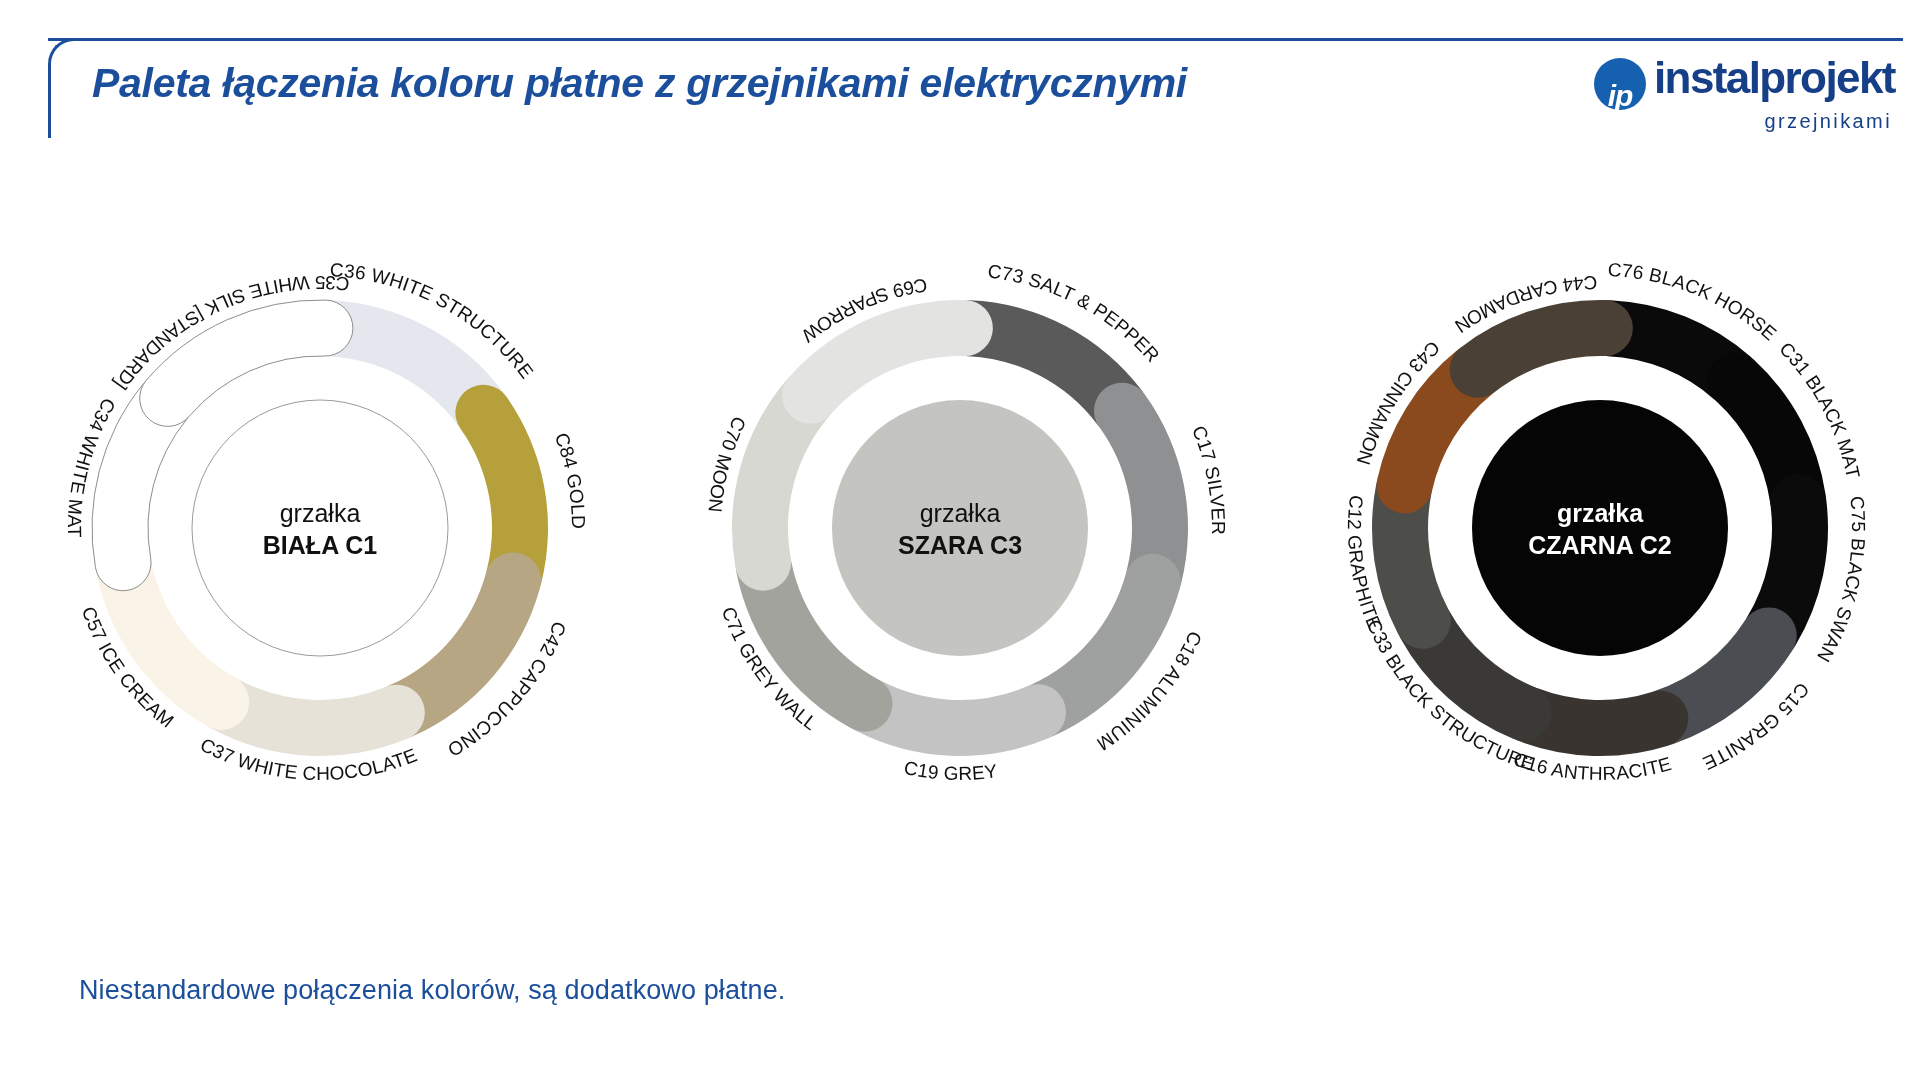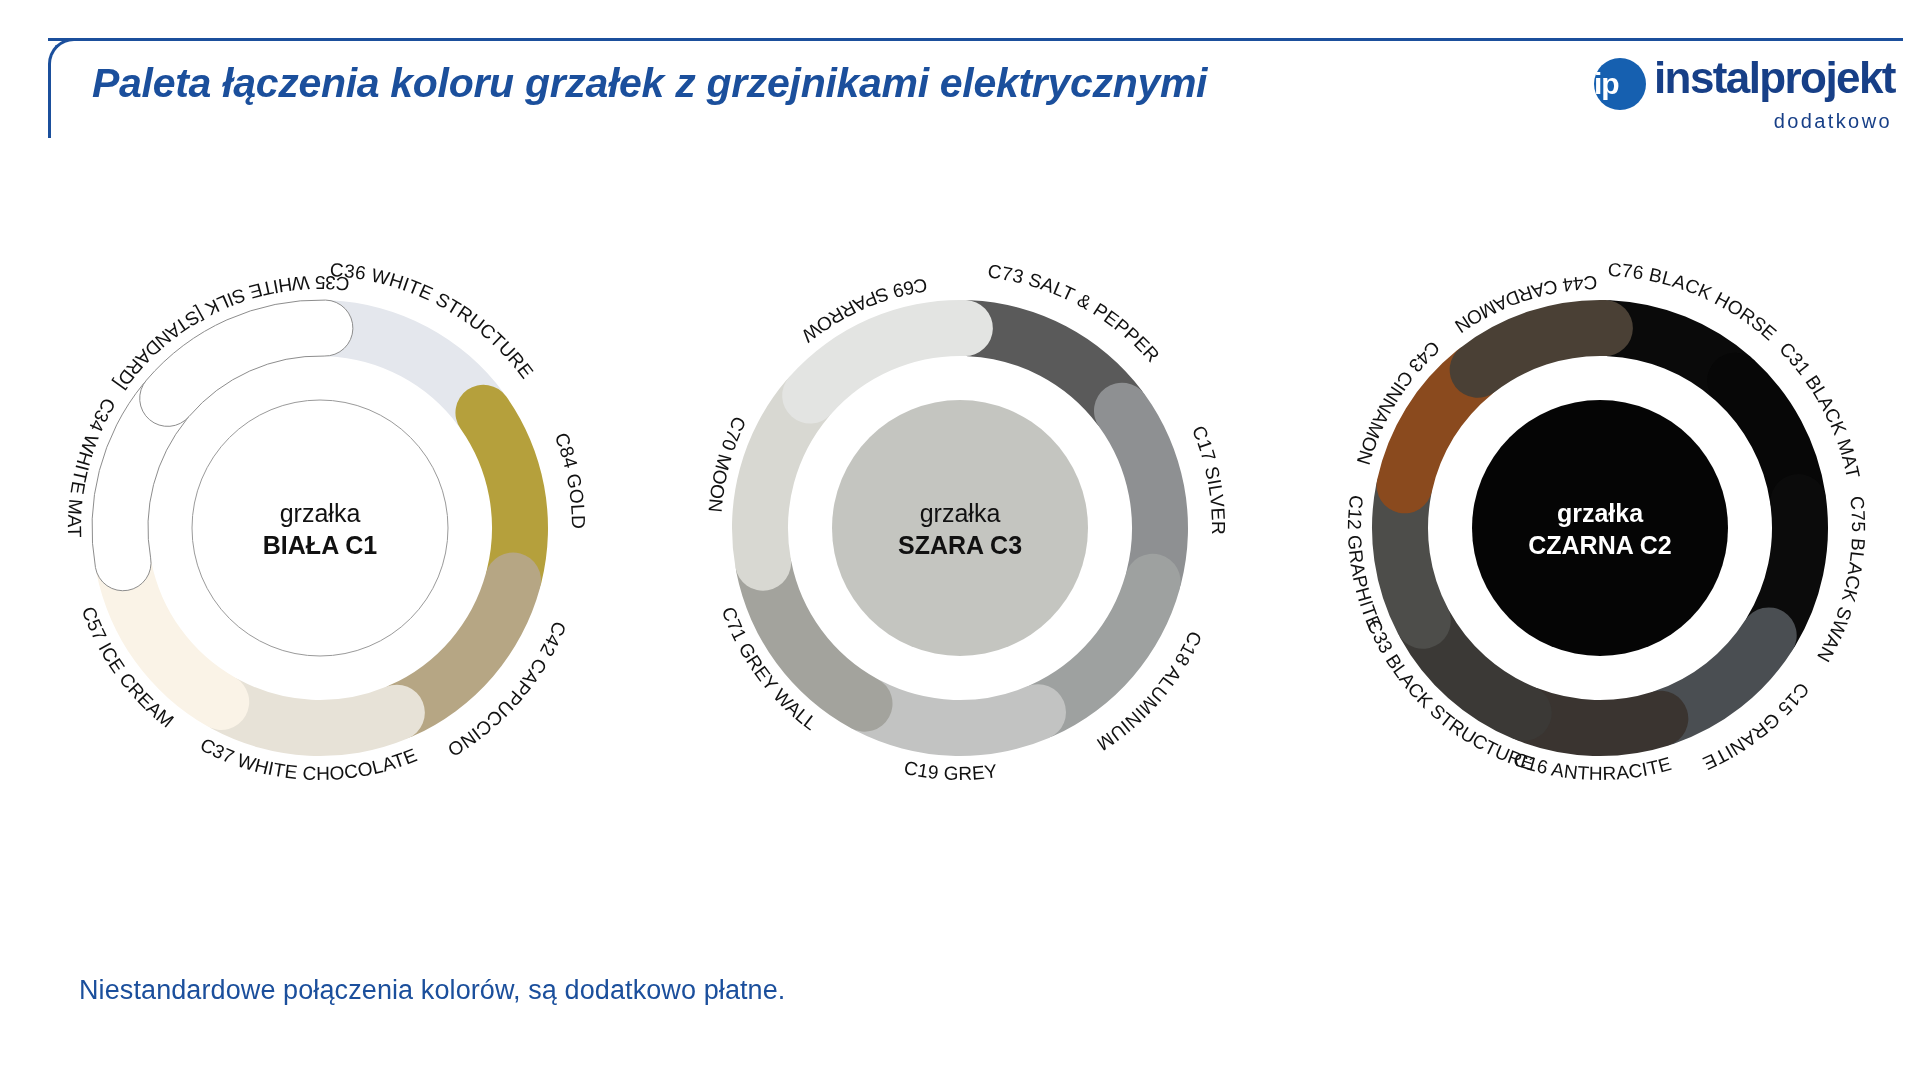--- a/index.html
+++ b/index.html
@@ -38,23 +38,23 @@
   #logo{
     position:absolute;right:26px;top:52px;
     width:300px;height:92px;
   }
   #logo-mark{
     position:absolute;left:0;top:6px;width:52px;height:52px;
     border-radius:50%;
     background:#1660b0;
   }
   #logo-mark-glyph{
-    position:absolute;left:0;top:0;width:52px;height:52px;
-    color:#ffffff;font-size:30px;font-weight:bold;
-    line-height:52px;letter-spacing:-1px;
+    position:absolute;left:0;top:12px;width:52px;height:52px;
+    color:#ffffff;font-size:30px;font-style:italic;font-weight:bold;
+    line-height:52px;text-align:center;letter-spacing:-1px;
   }
   #logo-word{
     position:absolute;left:60px;top:4px;
     font-size:44px;font-weight:bold;color:#173f87;
     letter-spacing:-1.6px;line-height:1;
   }
   #logo-tagline{
     position:absolute;right:2px;top:58px;
     font-size:20px;color:#173f87;letter-spacing:2.4px;
   }
@@ -90,28 +90,28 @@
     color:#1b4f9c;
     letter-spacing:0.1px;
   }
 </style>
 </head>
 <body>
 
 <div id="header">
   <div id="top-rule"></div>
   <div id="bracket-corner"></div>
-  <div id="page-title">Paleta łączenia koloru grzałek z grzejnikami elektrycznymi</div>
+  <div id="page-title">Paleta łączenia koloru płatne z grzejnikami elektrycznymi</div>
 
   <div id="logo">
     <div id="logo-mark">
       <div id="logo-mark-glyph">ip</div>
     </div>
     <div id="logo-word">instalprojekt</div>
-    <div id="logo-tagline">dodatkowo</div>
+    <div id="logo-tagline">grzejnikami</div>
   </div>
 </div>
 
 <div id="charts">
   <div class="wheel" id="wheel-0">
       <svg width="640" height="740" viewBox="0 0 640 740">
         <defs>
           <path id="lp-0-0" fill="none" d="M 217.90432013147466 129.60800328096553 A 252 252 0 0 1 568.247550191003 316.6738667295888"></path>
           <path id="lp-0-1" fill="none" d="M 435.9703457655307 136.27052294562688 A 252 252 0 0 1 509.0279895468758 526.6505900615603"></path>
           <path id="lp-0-2" fill="none" d="M 567.1148939537464 310.62157165088547 A 252 252 0 0 1 308.12917442117015 611.7202484904165"></path>

